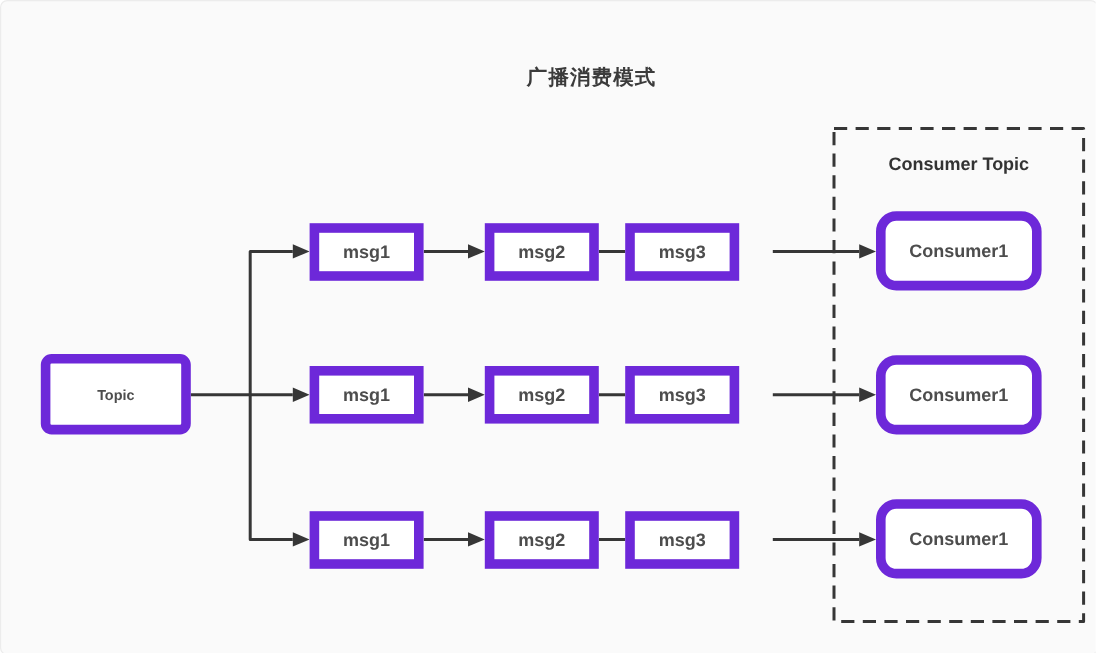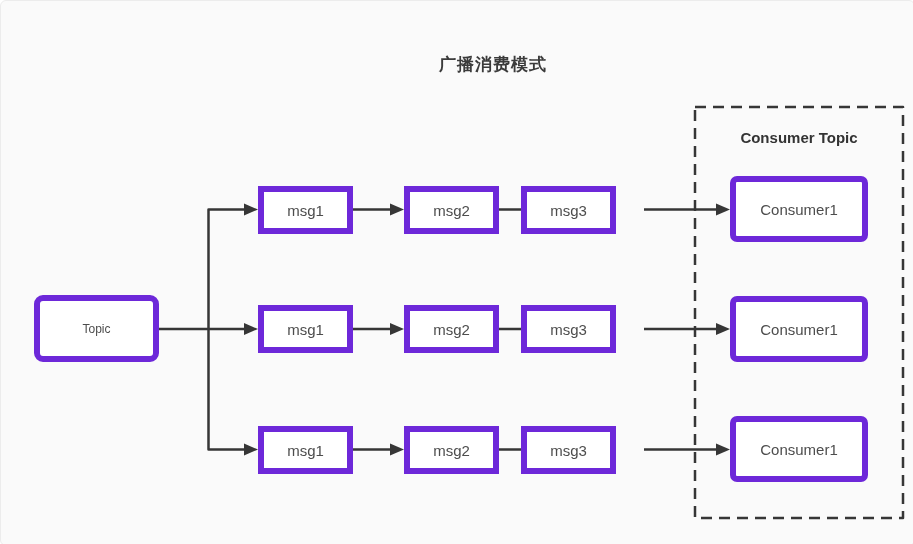--- a/index.html
+++ b/index.html
@@ -32,47 +32,48 @@
     position: absolute;
     top: 0;
     left: 0;
     width: 913px;
     height: 544px;
   }
   .node {
     position: absolute;
     box-sizing: border-box;
     background: #ffffff;
-    border: 6px solid #6d28d9;
+    border: 8px solid #6d28d9;
     display: flex;
     align-items: center;
     justify-content: center;
     font-size: 15px;
     color: #4d4d4d;
+    font-weight: bold;
   }
   .topic-node {
     left: 33px;
     top: 294px;
     width: 125px;
     height: 67px;
     border-radius: 9px;
     font-size: 12px;
   }
   .msg-node { width: 95px; height: 48px; }
   .mc1 { left: 257px; }
   .mc2 { left: 403px; }
   .mc3 { left: 520px; }
   .mr1 { top: 185px; }
   .mr2 { top: 304px; }
   .mr3 { top: 425px; }
   .consumer-node {
     left: 729px;
     width: 138px;
     height: 66px;
-    border-radius: 7px;
+    border-radius: 17px;
   }
   .cr1 { top: 175px; }
   .cr2 { top: 295px; }
   .cr3 { top: 415px; }
   .group-label {
     position: absolute;
     left: 694px;
     top: 128px;
     width: 208px;
     text-align: center;

